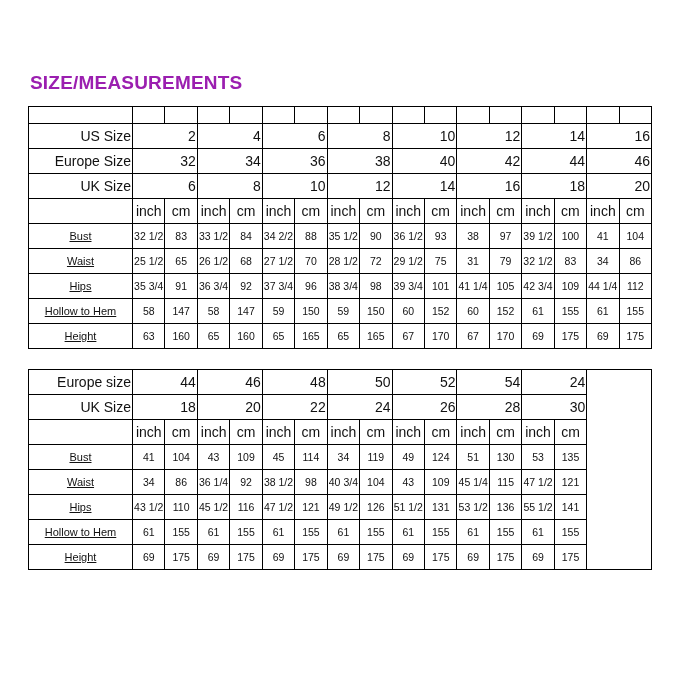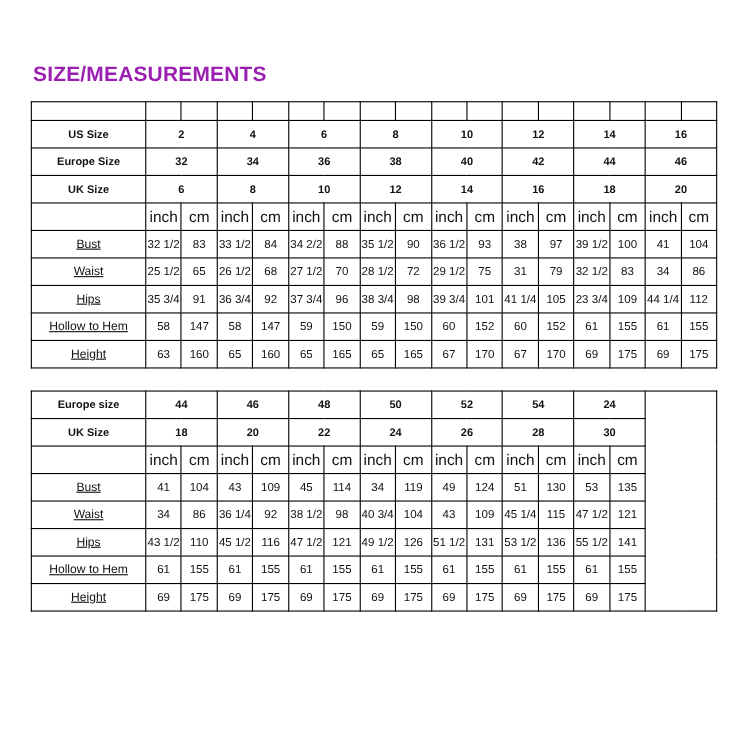--- a/index.html
+++ b/index.html
@@ -13,20 +13,21 @@
     font-family: "Liberation Sans", sans-serif;
     color: #111111;
     overflow: hidden;
   }
   .page {
     position: relative;
     width: 679px;
     height: 578px;
     box-sizing: border-box;
     padding: 58px 24px 0 28px;
+    margin-top: 14px;
   }
   .title {
     font-size: 19px;
     font-weight: bold;
     color: #9b1fb0;
     letter-spacing: 0.2px;
     margin: 0 0 12px 2px;
     font-family: "Liberation Sans", sans-serif;
   }
   table.size-table {
@@ -45,22 +46,23 @@
     padding: 0 1px;
     font-family: "Liberation Sans", sans-serif;
     white-space: nowrap;
     overflow: hidden;
   }
   table.size-table td.lbl {
     font-size: 11px;
     text-decoration: underline;
   }
   table.size-table td.hdr {
-    font-weight: bold;
-    font-size: 10px;
+    font-weight: normal;
+    font-size: 14px;
+    text-align: right;
   }
   table.size-table td.unit {
     font-size: 14px;
   }
   table.size-table tr.blank td {
     height: 16px;
   }
   .gap {
     height: 20px;
   }
@@ -208,21 +210,21 @@
             <td colspan="1">36 3/4</td>
             <td colspan="1">92</td>
             <td colspan="1">37 3/4</td>
             <td colspan="1">96</td>
             <td colspan="1">38 3/4</td>
             <td colspan="1">98</td>
             <td colspan="1">39 3/4</td>
             <td colspan="1">101</td>
             <td colspan="1">41 1/4</td>
             <td colspan="1">105</td>
-            <td colspan="1">23 3/4</td>
+            <td colspan="1">42 3/4</td>
             <td colspan="1">109</td>
             <td colspan="1">44 1/4</td>
             <td colspan="1">112</td>
           </tr>
           <tr>
             <td class="lbl">Hollow to Hem</td>
             <td colspan="1">58</td>
             <td colspan="1">147</td>
             <td colspan="1">58</td>
             <td colspan="1">147</td>

